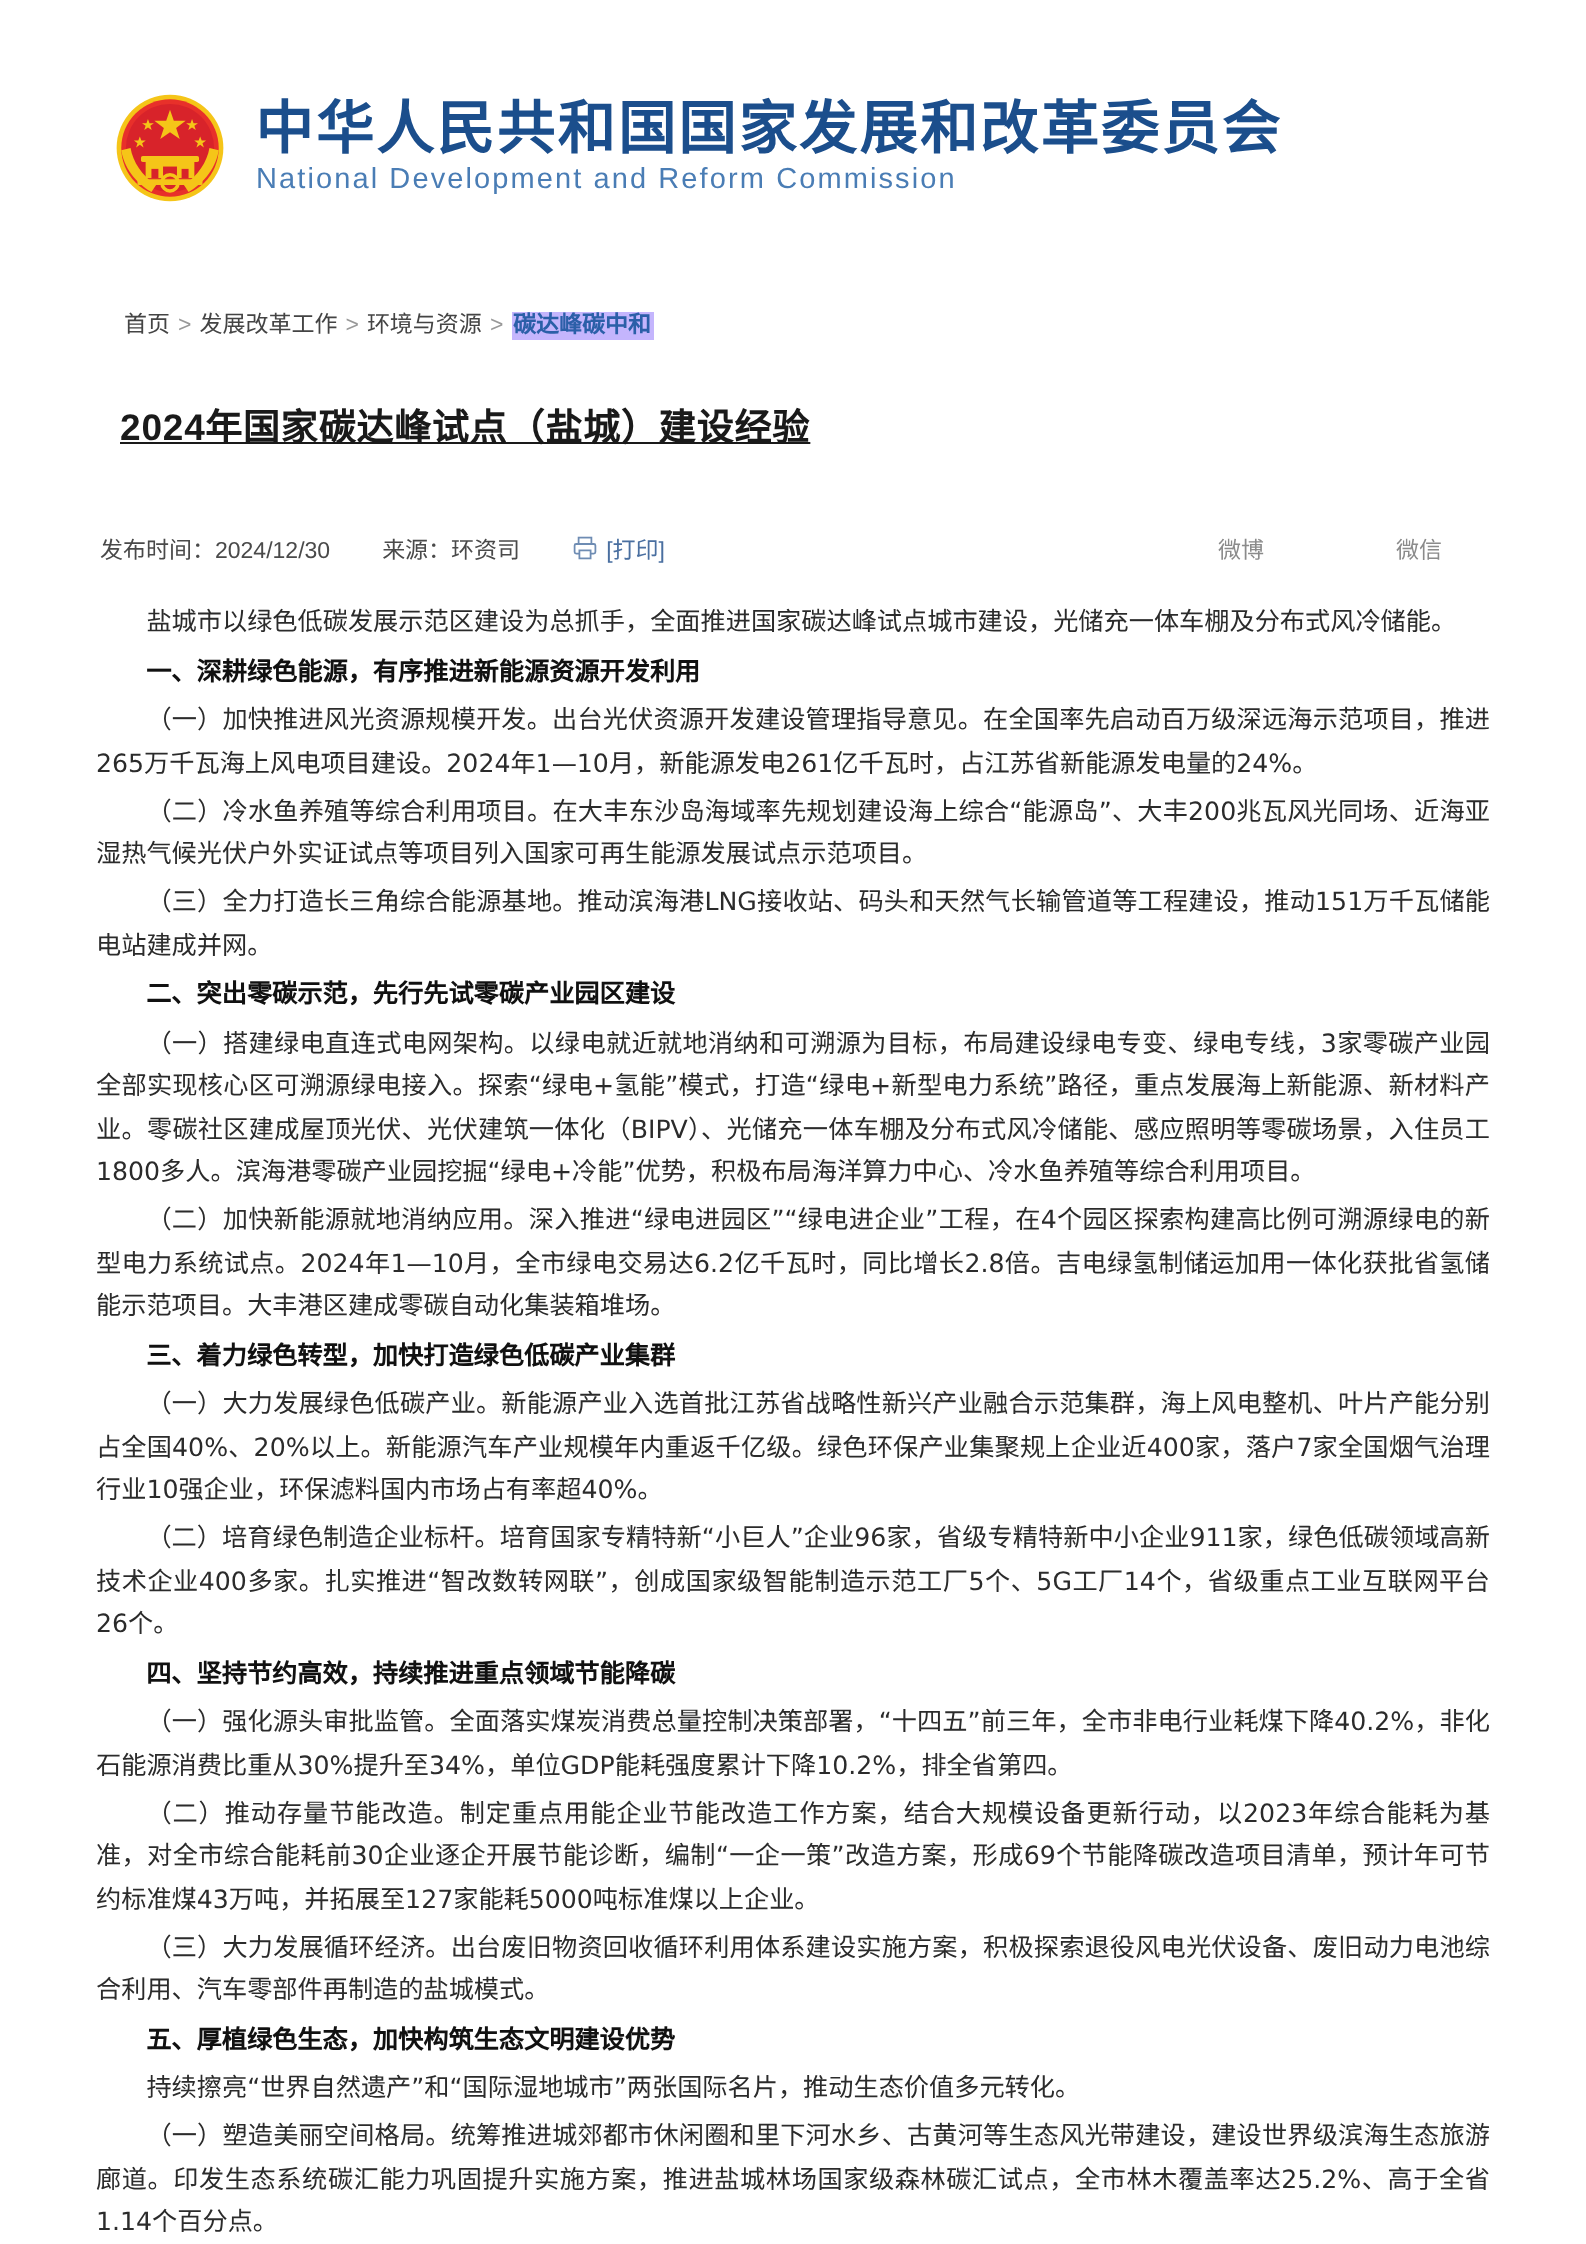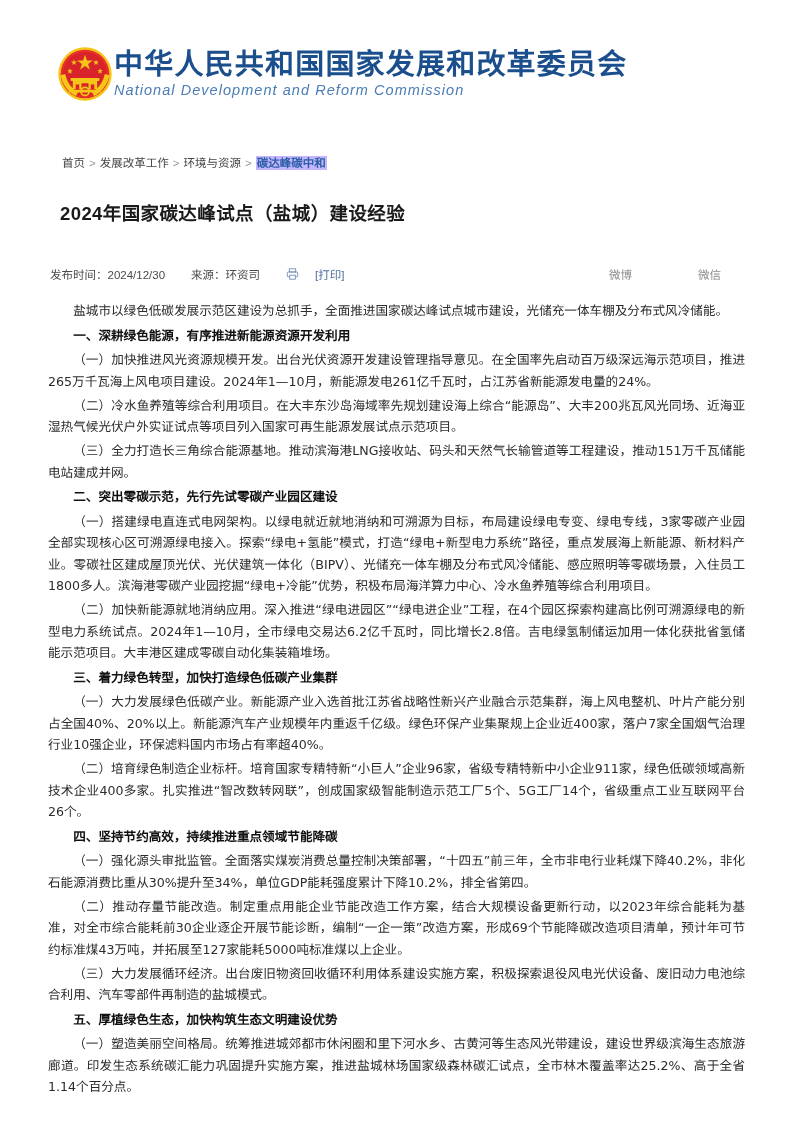--- a/index.html
+++ b/index.html
@@ -20,20 +20,21 @@
   
   .site-header {
     height: 148px;
     background: #ffffff;
     display: flex;
     align-items: center;
     padding-left: 56px;
   }
   .logo-block {
     display: flex;
+    gap: 14px;
   }
   .emblem {
     width: 58px;
     height: 58px;
     flex: 0 0 58px;
     position: relative;
   }
   .logo-text {
     display: flex;
     flex-direction: column;
@@ -48,21 +49,20 @@
     font-family: "DejaVu Sans", "Liberation Sans", sans-serif;
     white-space: nowrap;
   }
   .logo-en {
     margin-top: 4px;
     font-size: 14.5px;
     color: #4a7db5;
     letter-spacing: 1.05px;
     font-family: "Liberation Sans", sans-serif;
     white-space: nowrap;
-    font-style: italic;
   }
 
   
   .wrap {
     width: 713px;
     margin: 0 auto;
     padding: 0 2px;
   }
 
   
@@ -89,38 +89,39 @@
   }
 
   
   .page-title {
     font-size: 18.5px;
     font-weight: bold;
     color: #1a1a1a;
     margin: 28px 0 0 18px;
     letter-spacing: 0.4px;
     line-height: 28px;
+    text-decoration: underline;
   }
 
   
   .meta-bar {
     margin: 36px 0 0 0;
     padding: 0 8px 0 8px;
     display: flex;
     align-items: center;
     font-size: 11.5px;
     color: #555;
     height: 20px;
   }
   .meta-left { display: flex; align-items: center; }
   .meta-item { margin-right: 26px; white-space: nowrap; color: #4a4a4a; }
   .print-group {
     display: flex;
     align-items: center;
-    gap: 16px;
+    gap: 4px;
     color: #4a6fa0;
     cursor: pointer;
   }
   .print-icon { width: 13px; height: 12px; display: block; }
   .print-label { color: #4a6fa0; font-size: 11.5px; }
   .meta-right {
     margin-left: auto;
     display: flex;
     align-items: center;
     gap: 66px;
@@ -236,16 +237,17 @@
       <p>（一）搭建绿电直连式电网架构。以绿电就近就地消纳和可溯源为目标，布局建设绿电专变、绿电专线，3家零碳产业园全部实现核心区可溯源绿电接入。探索“绿电+氢能”模式，打造“绿电+新型电力系统”路径，重点发展海上新能源、新材料产业。零碳社区建成屋顶光伏、光伏建筑一体化（BIPV）、光储充一体车棚及分布式风冷储能、感应照明等零碳场景，入住员工1800多人。滨海港零碳产业园挖掘“绿电+冷能”优势，积极布局海洋算力中心、冷水鱼养殖等综合利用项目。</p>
       <p>（二）加快新能源就地消纳应用。深入推进“绿电进园区”“绿电进企业”工程，在4个园区探索构建高比例可溯源绿电的新型电力系统试点。2024年1—10月，全市绿电交易达6.2亿千瓦时，同比增长2.8倍。吉电绿氢制储运加用一体化获批省氢储能示范项目。大丰港区建成零碳自动化集装箱堆场。</p>
       <p class="sec">三、着力绿色转型，加快打造绿色低碳产业集群</p>
       <p>（一）大力发展绿色低碳产业。新能源产业入选首批江苏省战略性新兴产业融合示范集群，海上风电整机、叶片产能分别占全国40%、20%以上。新能源汽车产业规模年内重返千亿级。绿色环保产业集聚规上企业近400家，落户7家全国烟气治理行业10强企业，环保滤料国内市场占有率超40%。</p>
       <p>（二）培育绿色制造企业标杆。培育国家专精特新“小巨人”企业96家，省级专精特新中小企业911家，绿色低碳领域高新技术企业400多家。扎实推进“智改数转网联”，创成国家级智能制造示范工厂5个、5G工厂14个，省级重点工业互联网平台26个。</p>
       <p class="sec">四、坚持节约高效，持续推进重点领域节能降碳</p>
       <p>（一）强化源头审批监管。全面落实煤炭消费总量控制决策部署，“十四五”前三年，全市非电行业耗煤下降40.2%，非化石能源消费比重从30%提升至34%，单位GDP能耗强度累计下降10.2%，排全省第四。</p>
       <p>（二）推动存量节能改造。制定重点用能企业节能改造工作方案，结合大规模设备更新行动，以2023年综合能耗为基准，对全市综合能耗前30企业逐企开展节能诊断，编制“一企一策”改造方案，形成69个节能降碳改造项目清单，预计年可节约标准煤43万吨，并拓展至127家能耗5000吨标准煤以上企业。</p>
       <p>（三）大力发展循环经济。出台废旧物资回收循环利用体系建设实施方案，积极探索退役风电光伏设备、废旧动力电池综合利用、汽车零部件再制造的盐城模式。</p>
       <p class="sec">五、厚植绿色生态，加快构筑生态文明建设优势</p>
+      <p class="plain">持续擦亮“世界自然遗产”和“国际湿地城市”两张国际名片，推动生态价值多元转化。</p>
       <p>（一）塑造美丽空间格局。统筹推进城郊都市休闲圈和里下河水乡、古黄河等生态风光带建设，建设世界级滨海生态旅游廊道。印发生态系统碳汇能力巩固提升实施方案，推进盐城林场国家级森林碳汇试点，全市林木覆盖率达25.2%、高于全省1.14个百分点。</p>
     </article>
 
 </div>
 
 </body></html>

